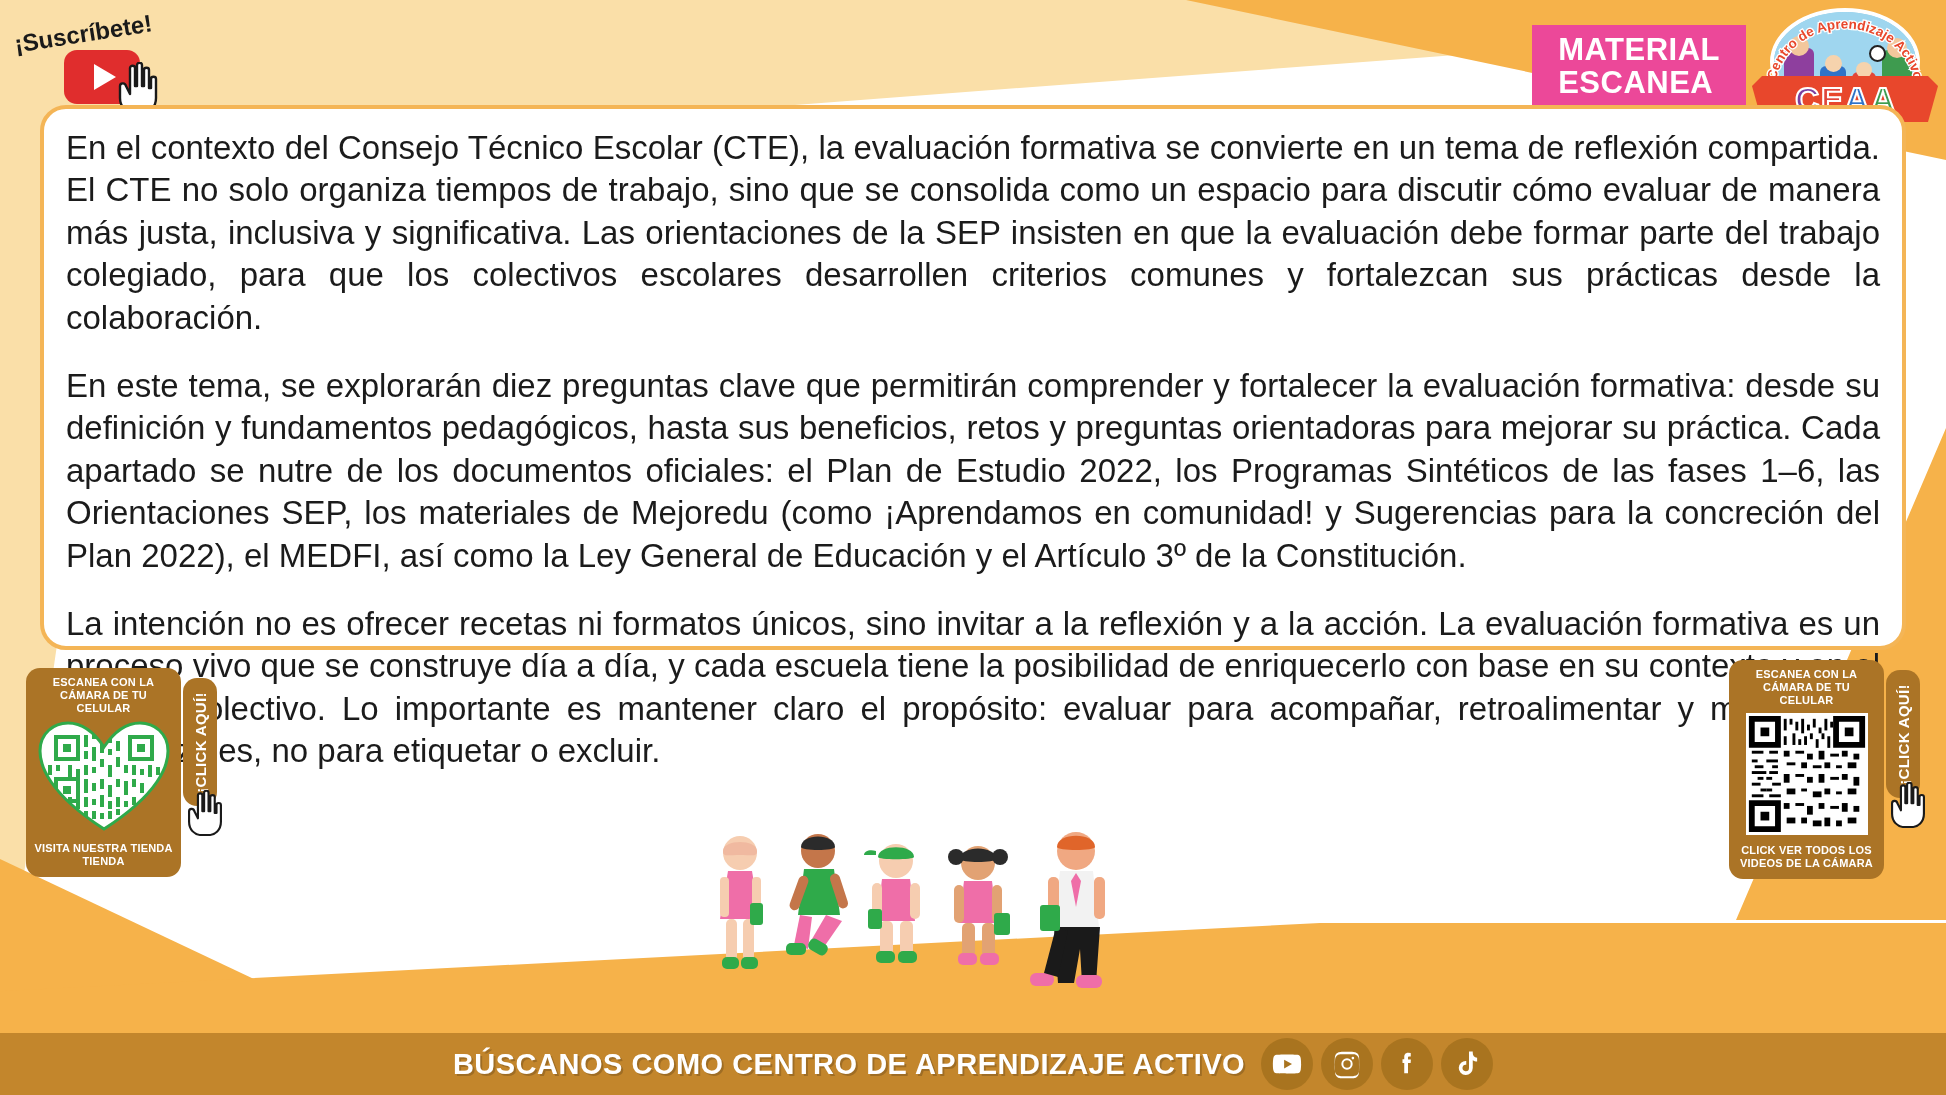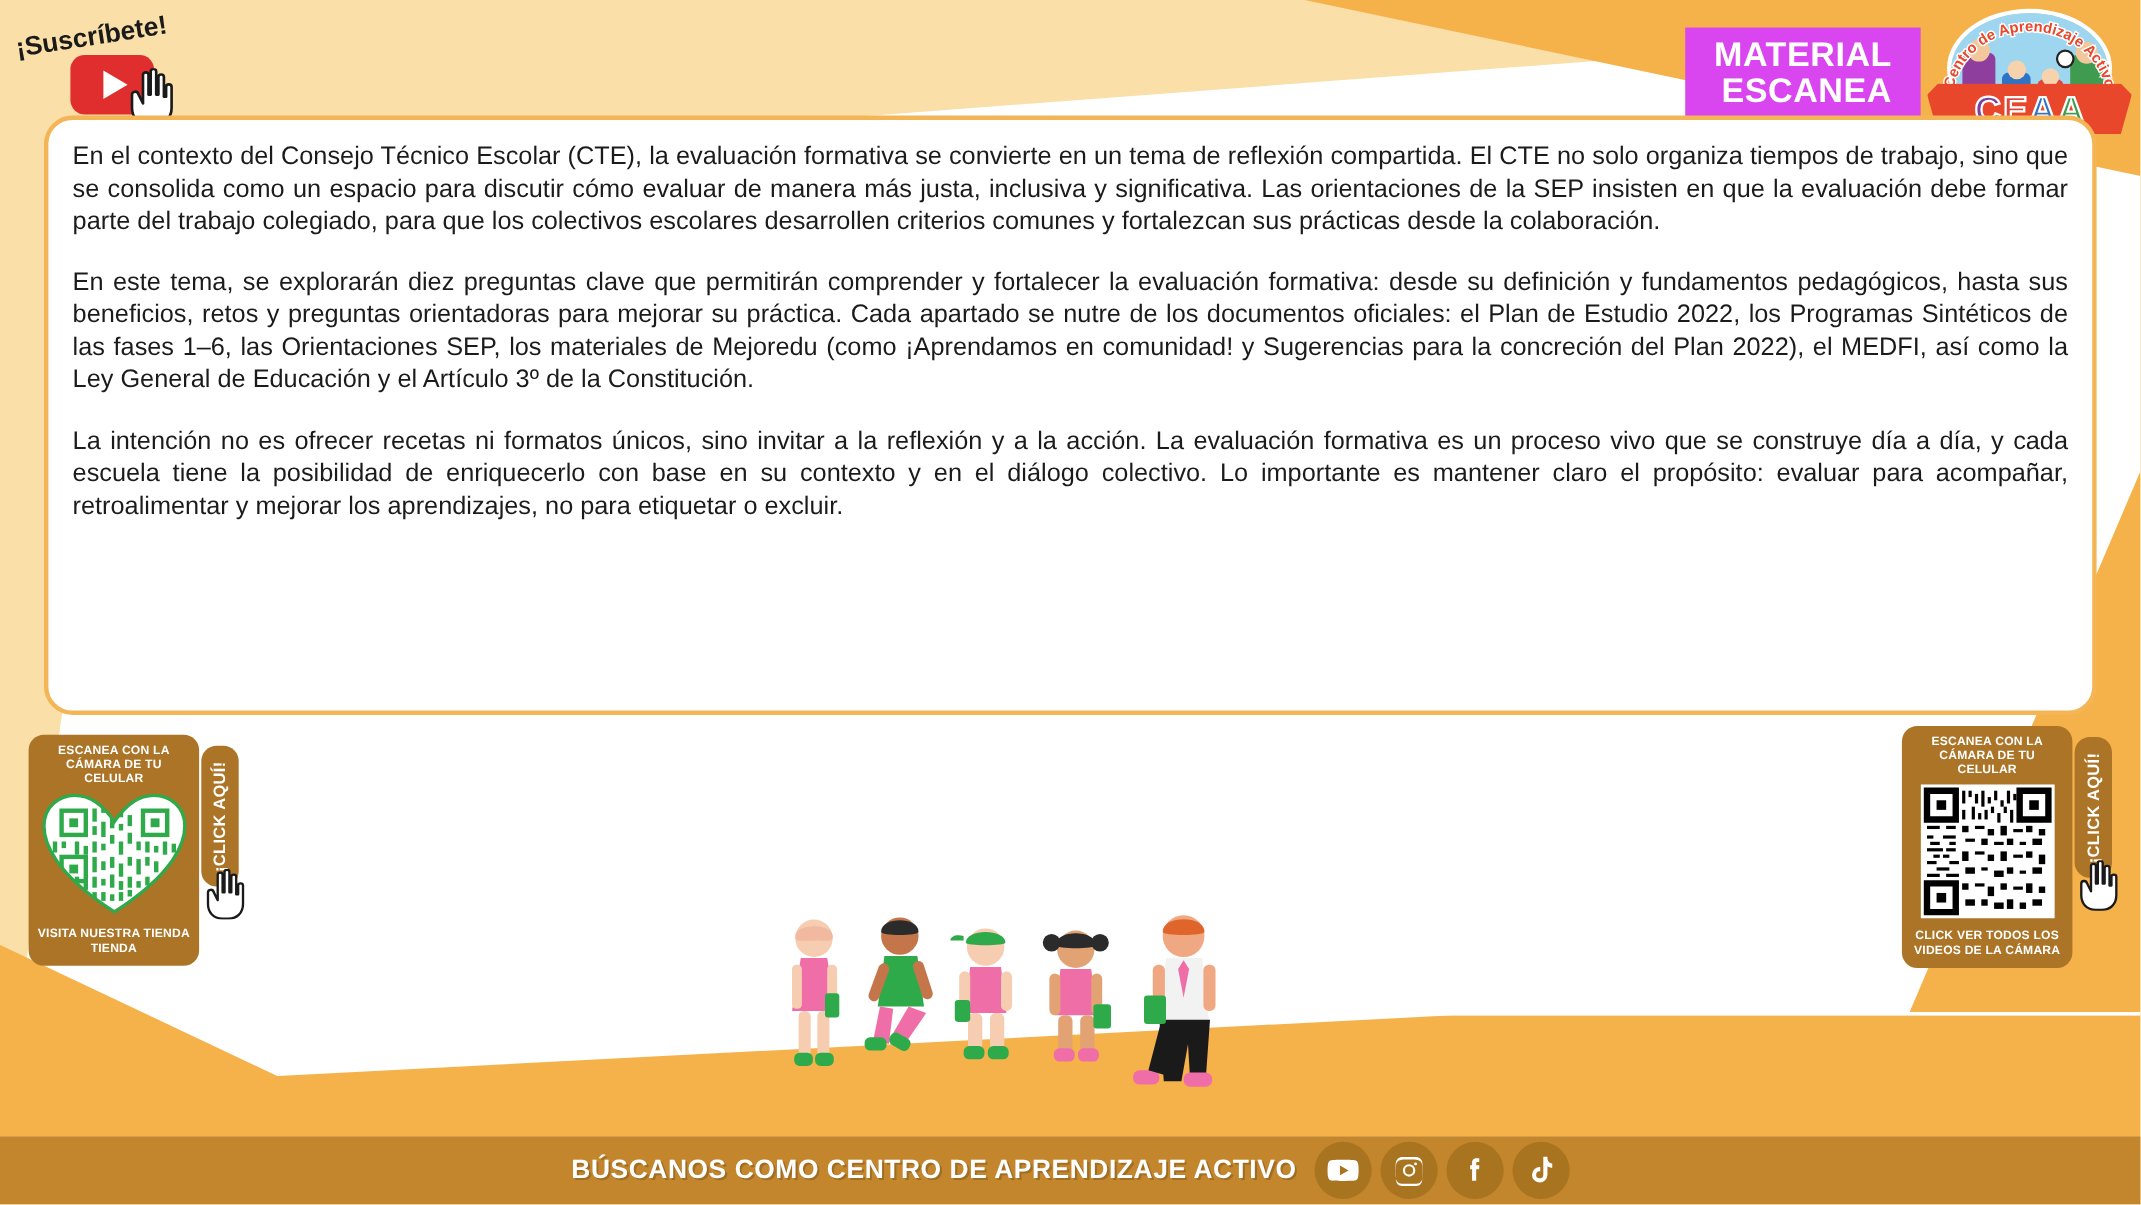--- a/index.html
+++ b/index.html
@@ -41,21 +41,21 @@
     position:absolute;left:0;top:0;width:150px;height:1040px;background:#fadfa8;
     clip-path:polygon(0 0, 100% 0, 0 100%);
   }
 
   
   .footer{
     position:absolute;left:0;bottom:0;width:100%;height:62px;
     background:#c3862c;display:flex;align-items:center;justify-content:center;gap:16px;
   }
   .footer-text{
-    color:#ffffff;font-weight:bold;font-size:24px;letter-spacing:.5px;
+    color:#ffffff;font-weight:bold;font-size:29px;letter-spacing:.5px;
     text-shadow:2px 2px 0 rgba(0,0,0,.18);
     font-family:"Liberation Sans", sans-serif;
   }
   .social-row{display:flex;align-items:center;gap:8px;}
   .social{
     width:52px;height:52px;border-radius:50%;background:#a9741f;
     display:flex;align-items:center;justify-content:center;
   }
   .social svg{width:30px;height:30px;fill:#fff;}
 
@@ -71,21 +71,21 @@
   }
   .yt-badge .tri{
     width:0;height:0;border-left:22px solid #fff;
     border-top:13px solid transparent;border-bottom:13px solid transparent;margin-left:5px;
   }
   .hand-cursor{position:absolute;left:108px;top:56px;width:44px;height:52px;}
 
   
   .material{
     position:absolute;right:200px;top:25px;
-    background:#d946ef;padding:9px 26px;text-align:right;
+    background:#ec4899;padding:9px 26px;text-align:left;
   }
   .material span{
     display:block;color:#fff;font-weight:bold;font-size:31px;line-height:1.06;letter-spacing:.5px;
   }
 
   
   .ceaa{position:absolute;right:8px;top:6px;width:186px;height:118px;}
   .ceaa-circle{
     position:absolute;left:18px;top:2px;width:150px;height:108px;border-radius:50%;
     background:#8ecae6;border:4px solid #fff;overflow:hidden;
@@ -107,21 +107,21 @@
   }
 
   
   .card{
     position:absolute;left:40px;top:105px;width:1866px;height:545px;
     background:#fff;border:4px solid #f4b556;border-radius:26px;
     padding:18px 22px 10px 22px;
   }
   .card p{
     font-family:"Liberation Sans", sans-serif;
-    font-size:23px;line-height:1.285;color:#1b1b1b;text-align:justify;
+    font-size:33px;line-height:1.285;color:#1b1b1b;text-align:justify;
     margin:0 0 26px 0;
   }
   .card p:last-child{margin-bottom:0;}
 
   
   .qr-wrap{position:absolute;display:flex;align-items:flex-start;}
   .qr-wrap.left{left:26px;top:668px;}
   .qr-wrap.right{right:26px;top:660px;}
   .qr-panel{
     width:155px;background:#ab7426;border-radius:14px;

